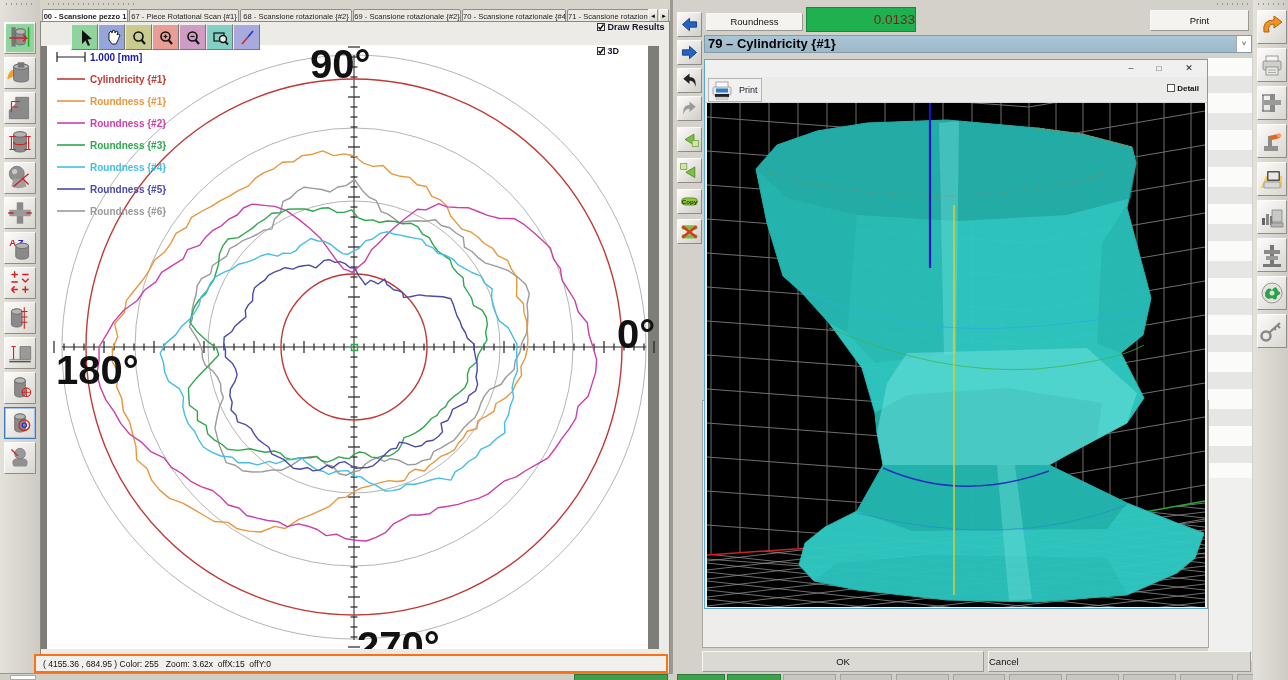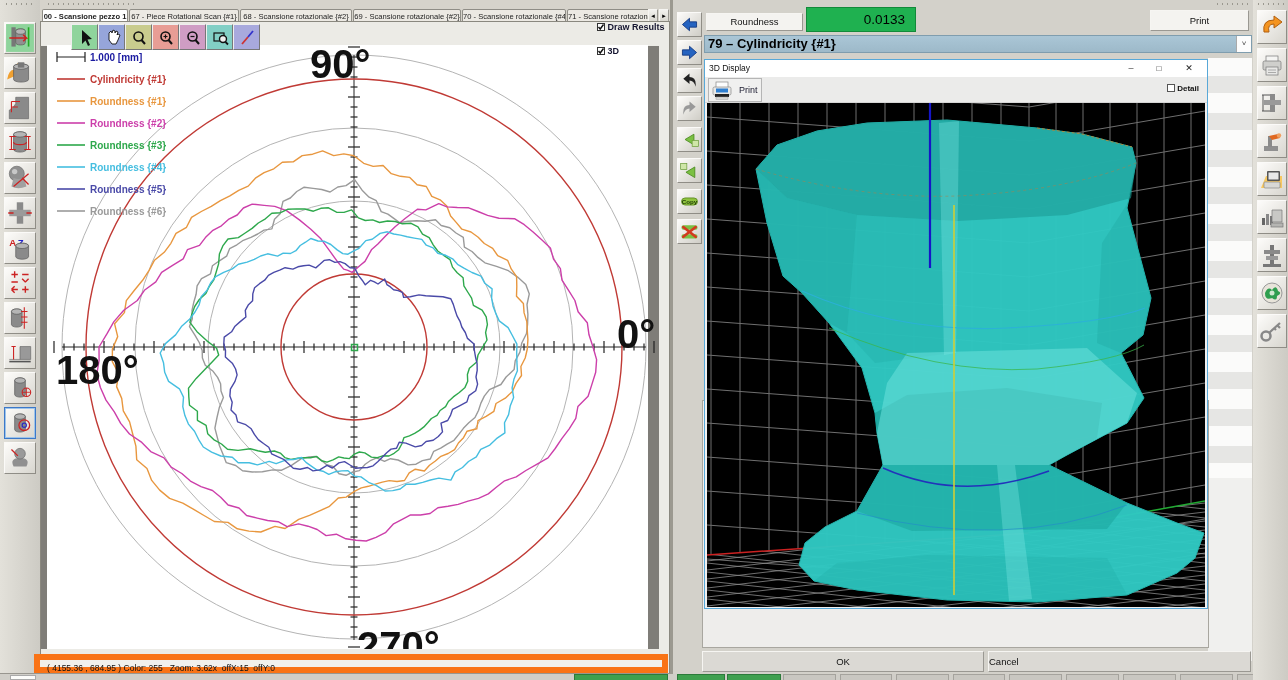--- a/index.html
+++ b/index.html
@@ -302,21 +302,21 @@
 
 <div class="abs" style="left:597px;top:22px;width:70px;font-size:9px;font-weight:bold;color:#151530;">
 <div style="height:11px;"><span style="display:inline-block;width:8px;height:8px;border:1.2px solid #333;background:#fff;position:relative;vertical-align:-1px;"><svg width="8" height="8" viewBox="0 0 8 8" style="position:absolute;left:-1px;top:-1px;">
           <path d="M1.5,4 L3.2,6 L6.5,1.5" fill="none" stroke="#111" stroke-width="1.4"></path>
         </svg></span> Draw Results</div>
 <div style="height:11px;margin-top:13px;"><span style="display:inline-block;width:8px;height:8px;border:1.2px solid #333;background:#fff;position:relative;vertical-align:-1px;"><svg width="8" height="8" viewBox="0 0 8 8" style="position:absolute;left:-1px;top:-1px;">
           <path d="M1.5,4 L3.2,6 L6.5,1.5" fill="none" stroke="#111" stroke-width="1.4"></path>
         </svg></span> 3D</div>
 </div>
 
-<div class="abs" style="left:34px;top:654px;width:634px;height:19px;background:#f1f0ec;border:6px solid #f97316;font-size:8.5px;color:#111;line-height:17px;padding-left:7px;">( 4155.36 , 684.95 ) Color: 255&nbsp;&nbsp;&nbsp;Zoom: 3.62x&nbsp;&nbsp;offX:15&nbsp;&nbsp;offY:0</div>
+<div class="abs" style="left:34px;top:654px;width:634px;height:19px;background:#f1f0ec;border:2px solid #f97316;font-size:8.5px;color:#111;line-height:17px;padding-left:7px;">( 4155.36 , 684.95 ) Color: 255&nbsp;&nbsp;&nbsp;Zoom: 3.62x&nbsp;&nbsp;offX:15&nbsp;&nbsp;offY:0</div>
 
 <div class="abs" style="left:0;top:673px;width:1288px;height:7px;background:#d0cec8;border-top:1px solid #98968f;"></div>
 <div class="abs" style="left:10px;top:675px;width:26px;height:5px;background:#fcfcfa;border:1px solid #aaa;"></div>
 <div class="abs" id="taskbar">
     <div style="position:absolute;left:574px;top:674px;width:94px;height:6px;background:#3fa04f;border:1px solid #2c7a3a;border-bottom:none;"></div>
     <div style="position:absolute;left:677px;top:674px;width:48px;height:6px;background:#3fa04f;border:1px solid #2c7a3a;border-bottom:none;"></div>
     <div style="position:absolute;left:727px;top:674px;width:54px;height:6px;background:#3fa04f;border:1px solid #2c7a3a;border-bottom:none;"></div>
     <div style="position:absolute;left:783px;top:674px;width:53px;height:6px;background:#c9c7c1;border:1px solid #a5a39d;border-bottom:none;"></div>
     <div style="position:absolute;left:840px;top:674px;width:52px;height:6px;background:#c9c7c1;border:1px solid #a5a39d;border-bottom:none;"></div>
     <div style="position:absolute;left:896px;top:674px;width:53px;height:6px;background:#c9c7c1;border:1px solid #a5a39d;border-bottom:none;"></div>
@@ -359,21 +359,21 @@
         <text x="13" y="15" font-size="7" font-weight="bold" text-anchor="middle" fill="#1d3a05">Copy</text>
       </svg></div>
     <div class="tbtn" style="left:677px;top:219px;width:25px;height:25px;"><svg width="23" height="23" viewBox="0 0 26 24">
         <rect x="4" y="5" width="18" height="5" rx="2" fill="#7bc043"></rect>
         <rect x="4" y="15" width="18" height="5" rx="2" fill="#7bc043"></rect>
         <path d="M6,7 L20,18 M20,7 L6,18" stroke="#d33a1f" stroke-width="3" stroke-linecap="round"></path>
       </svg></div>
   </div>
 
 <div class="abs btn3d" style="left:706px;top:13px;width:97px;height:18px;background:#f4f3f0;font-size:9.5px;text-align:center;line-height:16px;color:#111;">Roundness</div>
-<div class="abs" style="left:806px;top:7px;width:110px;height:25px;background:#1fb150;border:1px solid #128a3a;font-size:13.5px;text-align:center;line-height:23px;color:#000000;text-align:right;padding-right:10px;">0.0133</div>
+<div class="abs" style="left:806px;top:7px;width:110px;height:25px;background:#1fb150;border:1px solid #128a3a;font-size:13.5px;text-align:center;line-height:23px;color:#7f1d1d;text-align:right;">0.0133</div>
 <div class="abs btn3d" style="left:1150px;top:10px;width:99px;height:21px;background:#f4f3f0;font-size:9.5px;text-align:center;line-height:19px;color:#111;">Print</div>
 
 <div class="abs" style="left:704px;top:35px;width:548px;height:18px;border:1px solid #7f9dae;background:linear-gradient(90deg,#9cbbcd,#b6d0de);">
   <div style="position:absolute;left:0;top:0;width:531px;height:16px;background:linear-gradient(#aac6d6,#9db9c9);font-size:13px;font-weight:bold;color:#000;line-height:16px;padding-left:3px;">79 – Cylindricity {#1}</div>
   <div style="position:absolute;right:0;top:0;width:15px;height:16px;background:#fdfdfd;border-left:1px solid #aaa;text-align:center;font-size:8px;line-height:15px;color:#444;">˅</div>
 </div>
 
 <div class="abs" id="stripes" style="left:1208px;top:58px;width:44px;height:545px;background:#fbfbfa;">
     <div style="position:absolute;left:0;top:18px;width:44px;height:17px;background:#e6e6e4;"></div>
     <div style="position:absolute;left:0;top:55px;width:44px;height:17px;background:#e6e6e4;"></div>
@@ -387,21 +387,20 @@
     <div style="position:absolute;left:0;top:351px;width:44px;height:17px;background:#e6e6e4;"></div>
     <div style="position:absolute;left:0;top:388px;width:44px;height:17px;background:#e6e6e4;"></div>
     <div style="position:absolute;left:0;top:420px;width:44px;height:183px;background:#f0f0ee;"></div>
   </div>
 
 <div class="abs" style="left:702px;top:400px;width:507px;height:248px;background:#eeedeb;border:1px solid #a8a69f;"></div>
 <div class="abs btn3d" style="left:702px;top:651px;width:282px;height:21px;background:#dbd9d4;font-size:9.5px;text-align:center;line-height:19px;color:#111;">OK</div>
 <div class="abs btn3d" style="left:988px;top:651px;width:263px;height:21px;background:#dbd9d4;font-size:9.5px;text-align:left;line-height:19px;color:#111;">Cancel</div>
 
 <div class="abs" style="left:704px;top:59px;width:504px;height:550px;border:1px solid #58a8d8;background:#f0f0f0;">
-  <div style="position:absolute;left:0;top:0;width:502px;height:17px;background:#ffffff;font-size:8.5px;color:#111;line-height:17px;padding-left:4px;">3D Display</div>
   <div style="position:absolute;right:66px;top:1px;width:20px;height:15px;text-align:center;color:#444;font-size:9px;line-height:14px;">–</div>
   <div style="position:absolute;right:38px;top:1px;width:20px;height:15px;text-align:center;color:#222;font-size:8px;line-height:15px;">□</div>
   <div style="position:absolute;right:8px;top:1px;width:20px;height:15px;text-align:center;color:#222;font-size:9px;line-height:14px;">✕</div>
   <div style="position:absolute;left:0;top:17px;width:502px;height:26px;background:#ebebea;border-bottom:1px solid #d5d5d5;">
     <div style="position:absolute;left:3px;top:1px;width:54px;height:24px;border:1px solid #b5b5b5;background:#f0f0ef;">
       <svg width="22" height="20" viewBox="0 0 22 20" style="position:absolute;left:2px;top:2px;">
           <rect x="5" y="1" width="12" height="6" fill="#fdfdfd" stroke="#888" stroke-width="0.7"></rect>
           <rect x="2" y="6" width="18" height="8" rx="1.5" fill="#e8e8e6" stroke="#888" stroke-width="0.7"></rect>
           <rect x="5" y="7.5" width="12" height="4" fill="#2f7fd0"></rect>
           <rect x="4" y="13" width="14" height="3" fill="#222"></rect>

